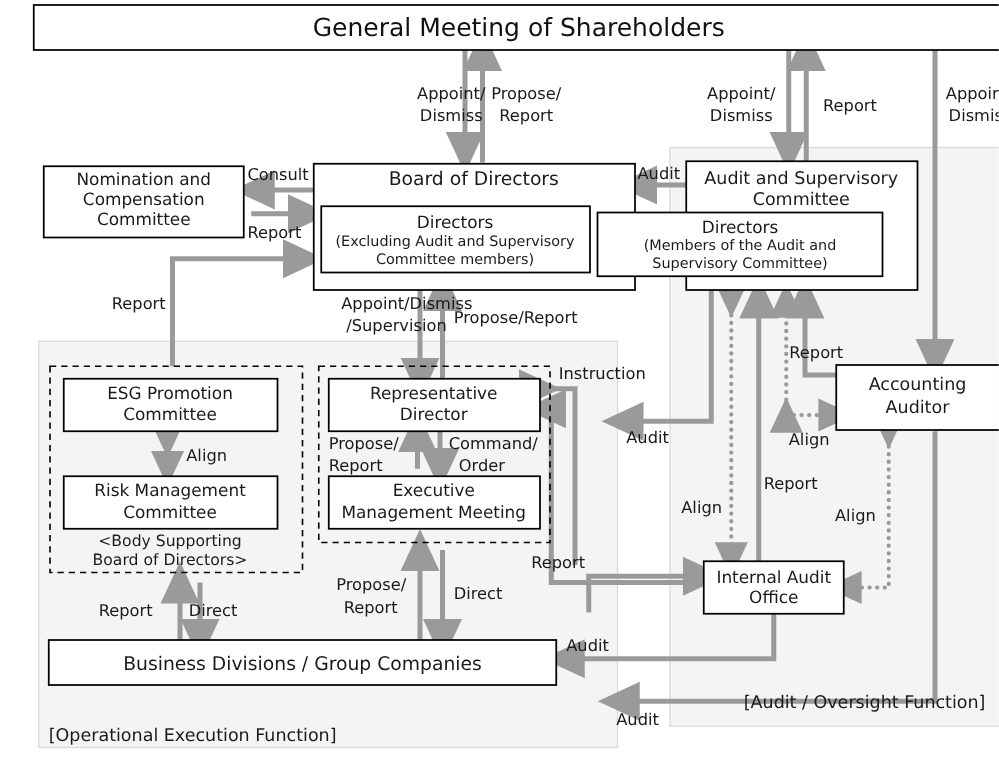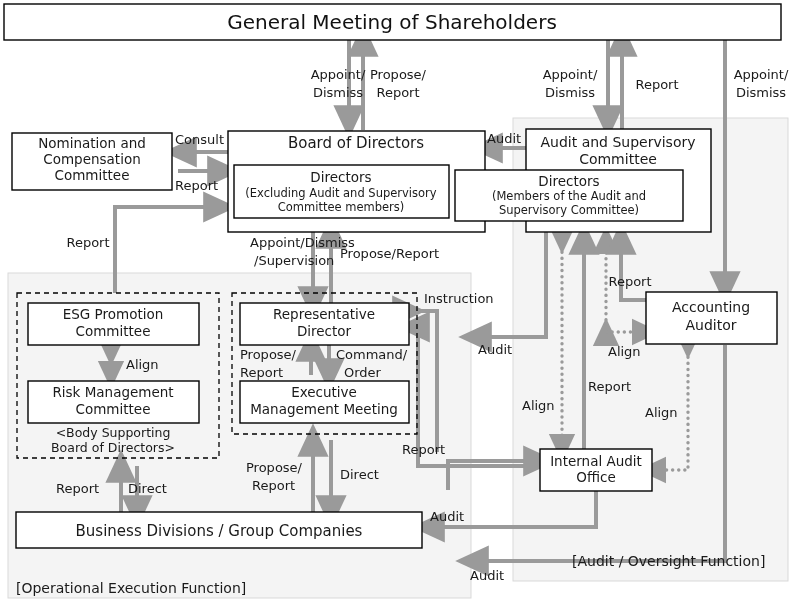--- a/index.html
+++ b/index.html
@@ -1,17 +1,17 @@
 <!DOCTYPE html>
 <html><head>
 <meta charset="utf-8">
 <style>
   html,body{margin:0;padding:0;background:#ffffff;}
   #root{position:relative;width:708px;height:608px;background:#ffffff;
-        font-family:"DejaVu Sans","Liberation Sans",sans-serif;}
+        font-family:"DejaVu Sans","Liberation Sans",sans-serif;margin-left:23px;}
   svg{position:absolute;left:0;top:0;width:799px;height:608px;}
   .lbl{font-family:"DejaVu Sans","Liberation Sans",sans-serif;font-size:13px;fill:#1a1a1a;}
   .boxtxt{font-family:"DejaVu Sans","Liberation Sans",sans-serif;font-size:13.5px;fill:#1a1a1a;}
   .boxtxt-sm{font-family:"DejaVu Sans","Liberation Sans",sans-serif;font-size:11.5px;fill:#1a1a1a;}
   .title{font-family:"DejaVu Sans","Liberation Sans",sans-serif;font-size:20px;fill:#111;}
   .footer{font-family:"DejaVu Sans","Liberation Sans",sans-serif;font-size:14px;fill:#1a1a1a;}
   .panel{fill:#f4f4f4;stroke:#d9d9d9;stroke-width:1;}
   .wbox{fill:#ffffff;stroke:#000000;stroke-width:1.4;}
   .dashbox{fill:none;stroke:#000000;stroke-width:1.3;stroke-dasharray:5 4;}
   .ln{stroke:#9a9a9a;stroke-width:4;fill:none;stroke-linecap:butt;}

